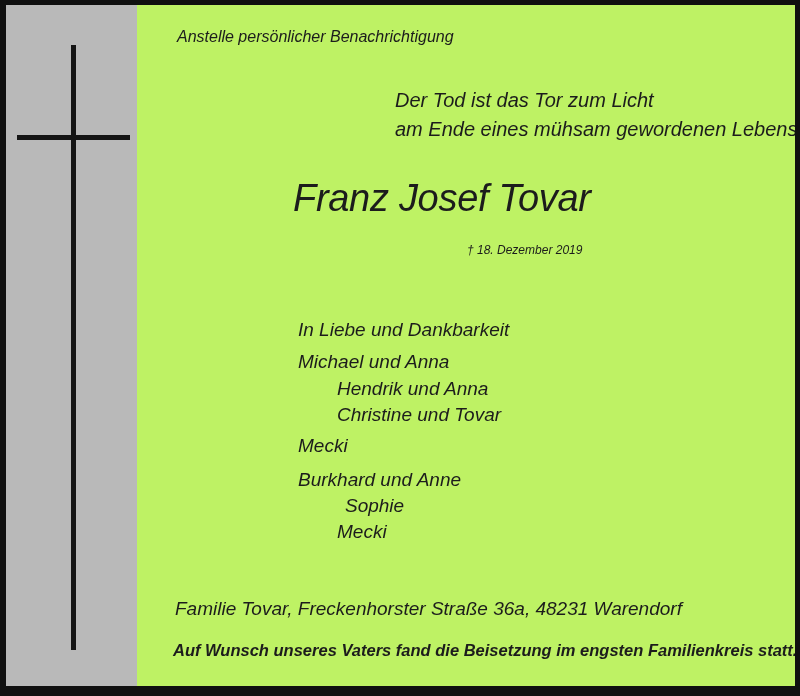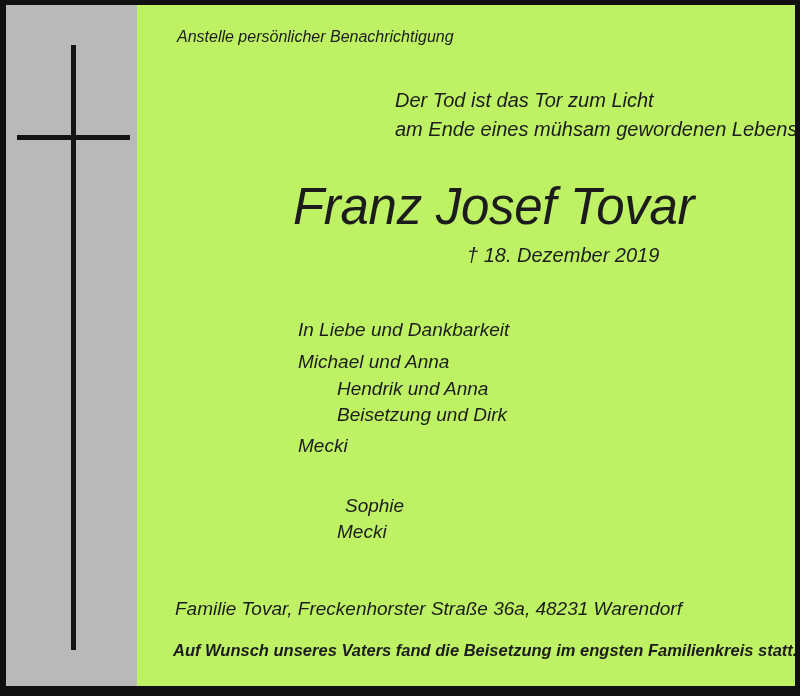--- a/index.html
+++ b/index.html
@@ -59,32 +59,32 @@
   }
   .verse {
     left: 389px;
     top: 81px;
     font-size: 20px;
     line-height: 29px;
   }
   .deceased-name {
     left: 287px;
     top: 171px;
-    font-size: 51px;
+    font-size: 38px;
     letter-spacing: -0.3px;
   }
   .birth-date {
     left: 294px;
     top: 238px;
     font-size: 18px;
   }
   .death-date {
     left: 461px;
     top: 238px;
-    font-size: 20px;
+    font-size: 12px;
   }
   .fam {
     font-size: 19px;
   }
   .fam-lead     { left: 292px; top: 314px; }
   .fam-g1-main  { left: 292px; top: 346px; }
   .fam-g1-c1    { left: 331px; top: 373px; }
   .fam-g1-c2    { left: 331px; top: 399px; }
   .fam-g2-main  { left: 292px; top: 430px; }
   .fam-g3-main  { left: 292px; top: 464px; }
@@ -120,24 +120,25 @@
 
   <div class="txt deceased-name">Franz Josef Tovar</div>
 
 
   <div class="txt death-date">† 18. Dezember 2019</div>
 
   <div class="txt fam fam-g1-main">Michael und Anna</div>
 
   <div class="txt fam fam-lead">In Liebe und Dankbarkeit</div>
   <div class="txt fam fam-g1-c1">Hendrik und Anna</div>
-  <div class="txt fam fam-g1-c2">Beisetzung und Dirk</div>
+  <div class="txt fam fam-g1-c2">Christine und Tovar</div>
 
   <div class="txt fam fam-g2-main">Mecki</div>
 
+  <div class="txt fam fam-g3-main">Burkhard und Anne</div>
   <div class="txt fam fam-g3-c1">Sophie</div>
   <div class="txt fam fam-g3-c2">Mecki</div>
 
   <div class="txt address">Familie Tovar, Freckenhorster Straße 36a, 48231 Warendorf</div>
 
   <div class="txt closing">Auf Wunsch unseres Vaters fand die Beisetzung im engsten Familienkreis statt.</div>
 
 </div>
 
 </body></html>

